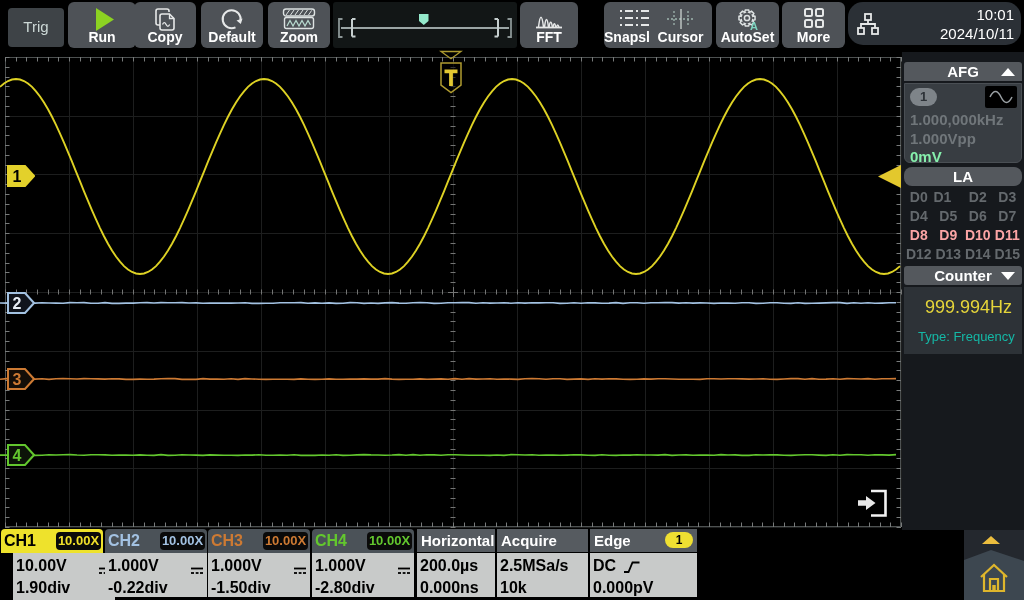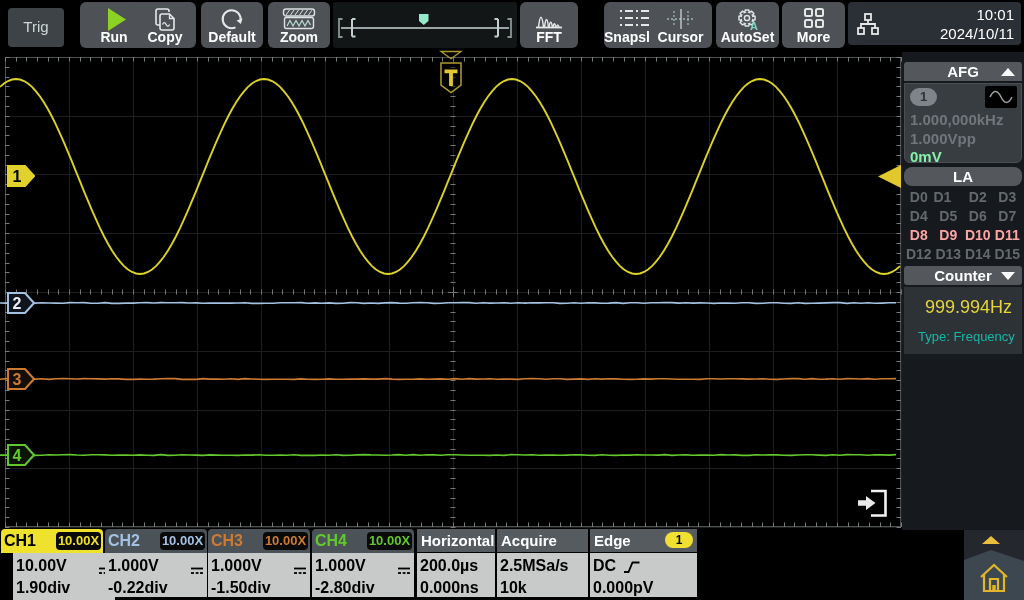--- a/index.html
+++ b/index.html
@@ -11,21 +11,21 @@
 .btn svg{position:absolute;left:50%;transform:translateX(-50%);top:4px}
 .panelhead{position:absolute;height:23px;background:#565b60;color:#fff;
 font-size:15px;font-weight:bold;line-height:23px;padding-left:4px}
 .panelbody{position:absolute;background:#c8cac9;color:#000;font-weight:bold;font-size:16px}
 </style></head>
 <body>
 <div class="abs" style="left:0;top:0;width:1024px;height:600px;background:#000">
 
 <div class="abs" style="left:8px;top:8px;width:56px;height:39px;background:#3e4347;border-radius:4px;color:#ccd8d6;font-size:15px;text-align:center;line-height:38px">Trig</div>
 
-<div class="btn" style="left:80px;width:68px">
+<div class="btn" style="left:68px;width:68px">
 <svg width="28" height="27" viewBox="0 0 28 27">
         <polygon points="8,2 26,13.5 8,25" fill="#8cd222"></polygon>
       </svg>
 <div class="lbl">Run</div>
     </div>
 
 <div class="btn" style="left:134px;width:62px">
 <svg width="26" height="26" viewBox="0 0 26 26" fill="none" stroke="#e6e8e8" stroke-width="1.6">
 <path d="M8 19 h-2 a2 2 0 0 1 -2-2 V5 a2 2 0 0 1 2-2 h9 a2 2 0 0 1 2 2 v1"></path>
 <path d="M8 10 a2 2 0 0 1 2-2 h7.5 l4.5 4.5 V22 a2 2 0 0 1 -2 2 h-10 a2 2 0 0 1 -2-2 z"></path>
@@ -111,21 +111,21 @@
 <div class="btn" style="left:782px;width:63px">
 <svg width="26" height="26" viewBox="0 0 26 26" fill="none" stroke="#e6e8e8" stroke-width="2">
 <rect x="4" y="3" width="7" height="7" rx="1.5"></rect>
 <rect x="15" y="3" width="7" height="7" rx="1.5"></rect>
 <rect x="4" y="14" width="7" height="7" rx="1.5"></rect>
 <rect x="15" y="14" width="7" height="7" rx="1.5"></rect>
 </svg>
 <div class="lbl">More</div>
     </div>
 
-<div class="abs" style="left:848px;top:2px;width:173px;height:43px;background:#2b3036;border-radius:4px">
+<div class="abs" style="left:848px;top:2px;width:173px;height:43px;background:#2b3036;border-radius:15px">
 <svg class="abs" style="left:7px;top:9px" width="26" height="26" viewBox="0 0 26 26" fill="none" stroke="#e6e8e8" stroke-width="1.8">
 <rect x="10" y="3" width="6" height="6"></rect>
 <rect x="3" y="17" width="6" height="6"></rect>
 <rect x="17" y="17" width="6" height="6"></rect>
 <path d="M13 9 v4 M6 17 v-4 h14 v4"></path>
 </svg>
 <div class="abs" style="right:7px;top:3px;width:120px;text-align:right;color:#fff;font-size:15px;line-height:19px">10:01<br>2024/10/11</div>
 </div>
 
 <svg class="abs" style="left:0;top:0" width="1024" height="600" viewBox="0 0 1024 600">

